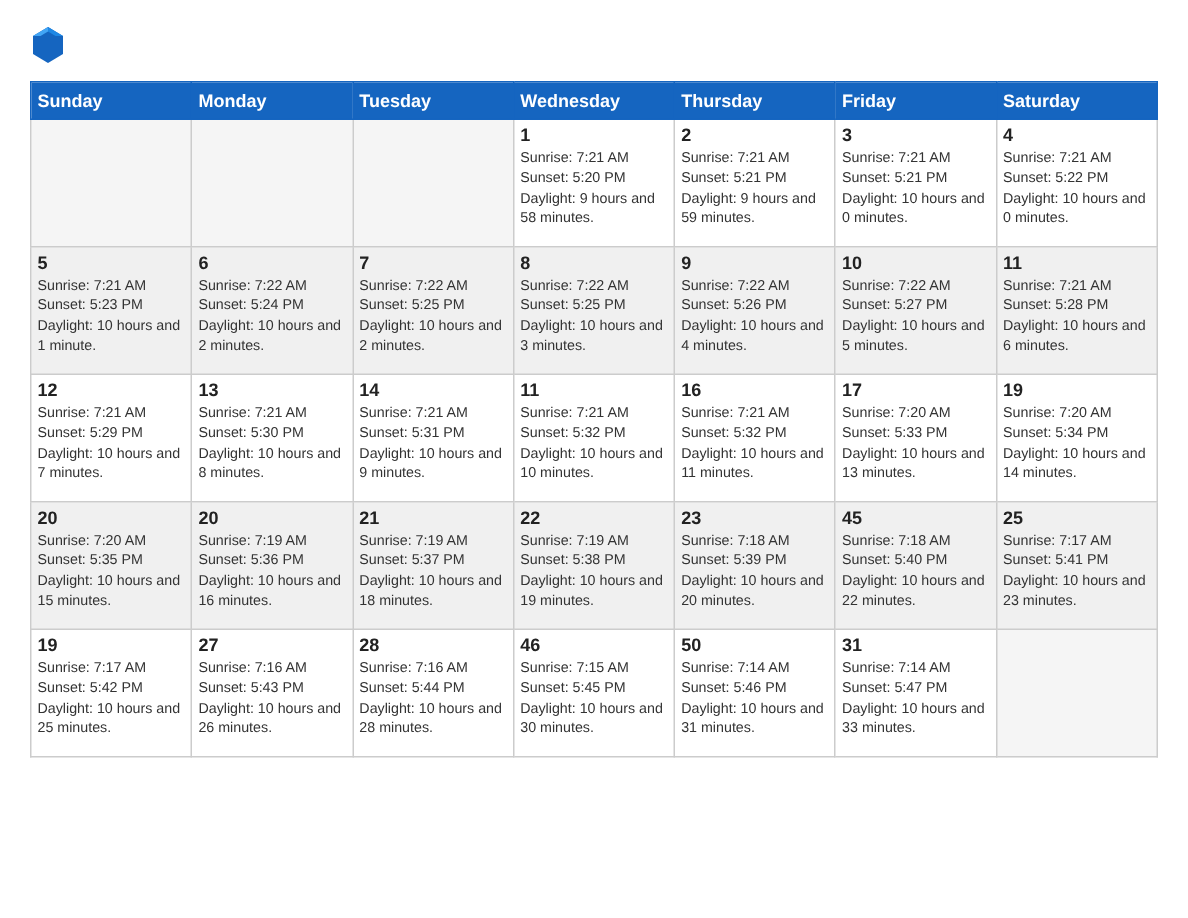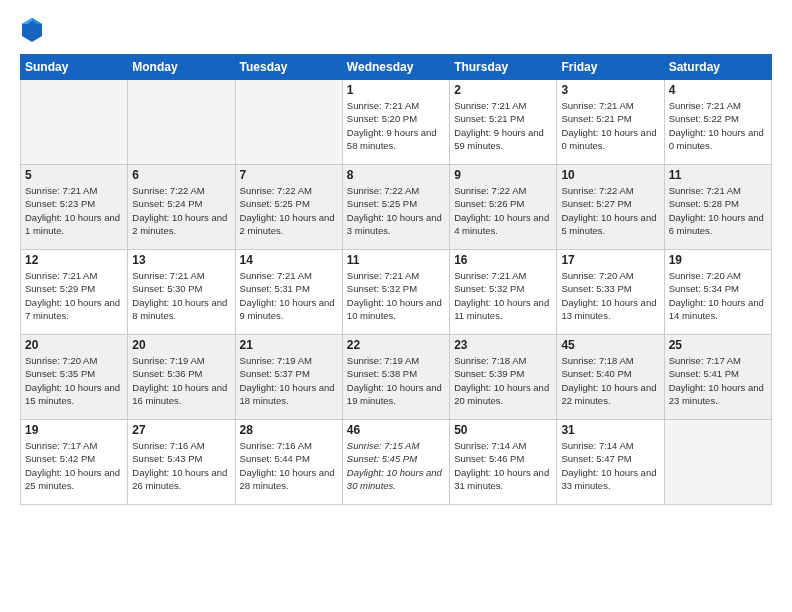--- a/index.html
+++ b/index.html
@@ -310,21 +310,21 @@
 Daylight: 10 hours and 26 minutes.</div>
           </td>
           <td>
             <div class="day-num">28</div>
             <div class="day-info" style="white-space: pre-line;">Sunrise: 7:16 AM
 Sunset: 5:44 PM
 Daylight: 10 hours and 28 minutes.</div>
           </td>
           <td>
             <div class="day-num">46</div>
-            <div class="day-info" style="white-space: pre-line; font-style: italic;">Sunrise: 7:15 AM
+            <div class="day-info" style="white-space: pre-line;">Sunrise: 7:15 AM
 Sunset: 5:45 PM
 Daylight: 10 hours and 30 minutes.</div>
           </td>
           <td>
             <div class="day-num">50</div>
             <div class="day-info" style="white-space: pre-line;">Sunrise: 7:14 AM
 Sunset: 5:46 PM
 Daylight: 10 hours and 31 minutes.</div>
           </td>
           <td>

